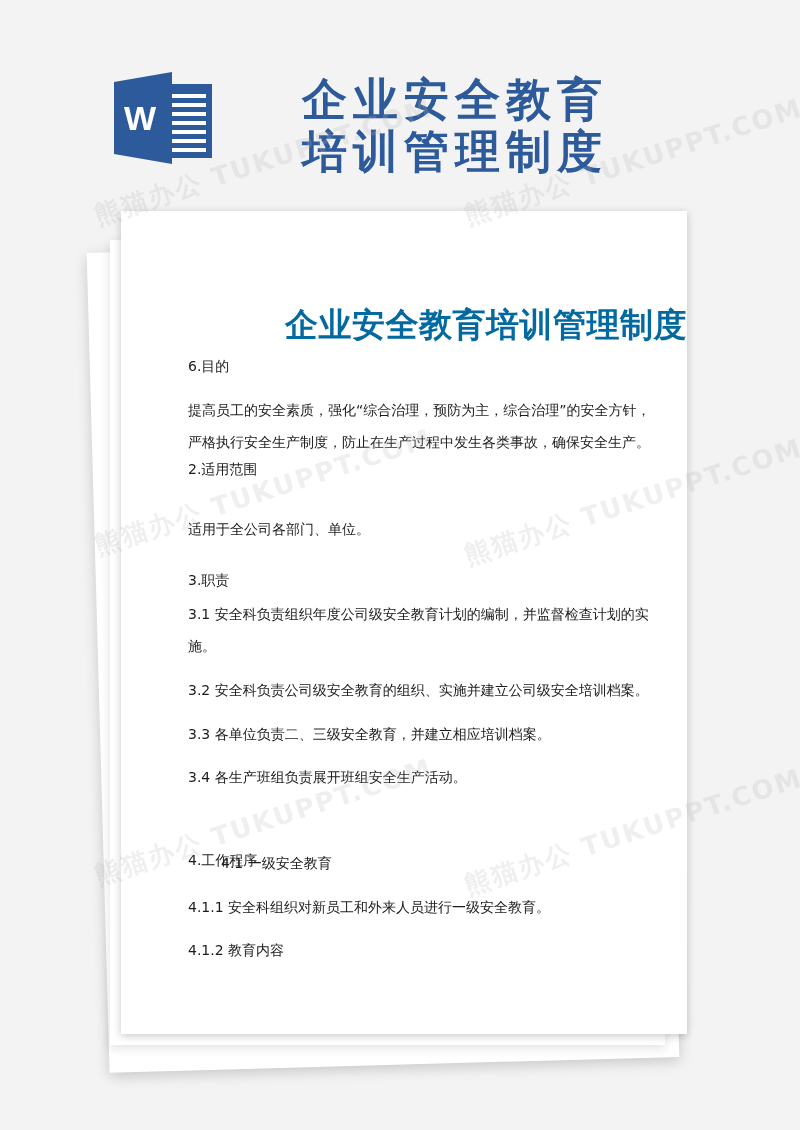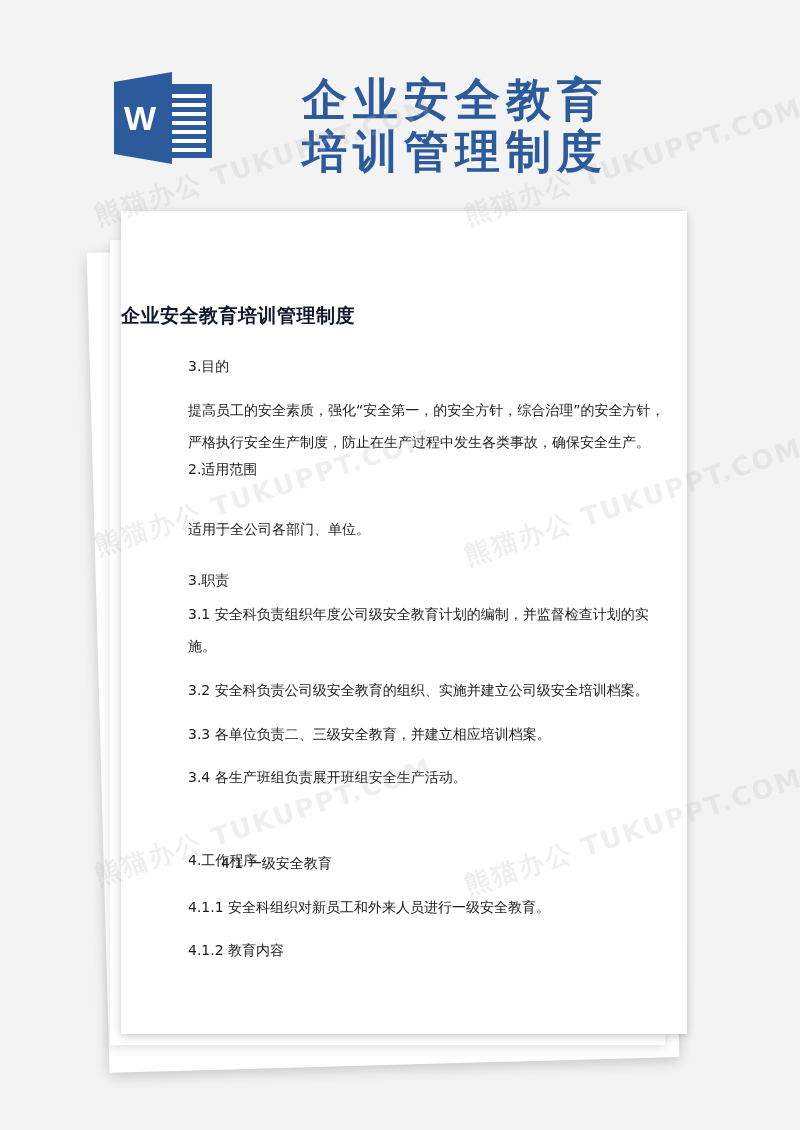--- a/index.html
+++ b/index.html
@@ -30,21 +30,21 @@
     background: #ffffff;
     box-shadow: 0 3px 10px rgba(0,0,0,0.12);
   }
   .page {
     position: absolute; left: 121px; top: 211px; width: 566px; height: 823px;
     background: #ffffff;
     box-shadow: 0 2px 8px rgba(0,0,0,0.22);
   }
   .doc-title {
     position: absolute; left: 0; top: 92px; width: 100%;
-    text-align: left; font-size: 19px; font-weight: bold; color: #0f172a;
+    text-align: right; font-size: 33px; font-weight: bold; color: #0369a1;
     letter-spacing: 0.5px;
   }
   .doc-body {
     position: absolute; left: 67px; top: 148px; width: 470px;
     font-size: 14px; color: #1c1c1c;
   }
   .para { position: absolute; left: 0; white-space: nowrap; line-height: 14px; }
 
   .watermark {
     position: absolute; color: rgba(180,180,180,0.22);
@@ -76,22 +76,22 @@
     <div>培训管理制度</div>
   </div>
 </div>
 
 <div class="page-back"></div>
 <div class="page-back2"></div>
 
 <div class="page">
   <div class="doc-title">企业安全教育培训管理制度</div>
   <div class="doc-body" id="doc-body">
-      <div class="para" style="top: 0px;">3.目的</div>
-      <div class="para" style="top: 44px;">提高员工的安全素质，强化“安全第一，的安全方针，综合治理”的安全方针，</div>
+      <div class="para" style="top: 0px;">6.目的</div>
+      <div class="para" style="top: 44px;">提高员工的安全素质，强化“综合治理，预防为主，综合治理”的安全方针，</div>
       <div class="para" style="top: 76px;">严格执行安全生产制度，防止在生产过程中发生各类事故，确保安全生产。</div>
       <div class="para" style="top: 103px;">2.适用范围</div>
       <div class="para" style="top: 163px;">适用于全公司各部门、单位。</div>
       <div class="para" style="top: 214px;">3.职责</div>
       <div class="para" style="top: 248px;">3.1 安全科负责组织年度公司级安全教育计划的编制，并监督检查计划的实</div>
       <div class="para" style="top: 280px;">施。</div>
       <div class="para" style="top: 324px; text-align: right;">3.2 安全科负责公司级安全教育的组织、实施并建立公司级安全培训档案。</div>
       <div class="para" style="top: 368px;">3.3 各单位负责二、三级安全教育，并建立相应培训档案。</div>
       <div class="para" style="top: 411px;">3.4 各生产班组负责展开班组安全生产活动。</div>
       <div class="para" style="top: 454px; margin-top: 40px;">4.工作程序</div>

